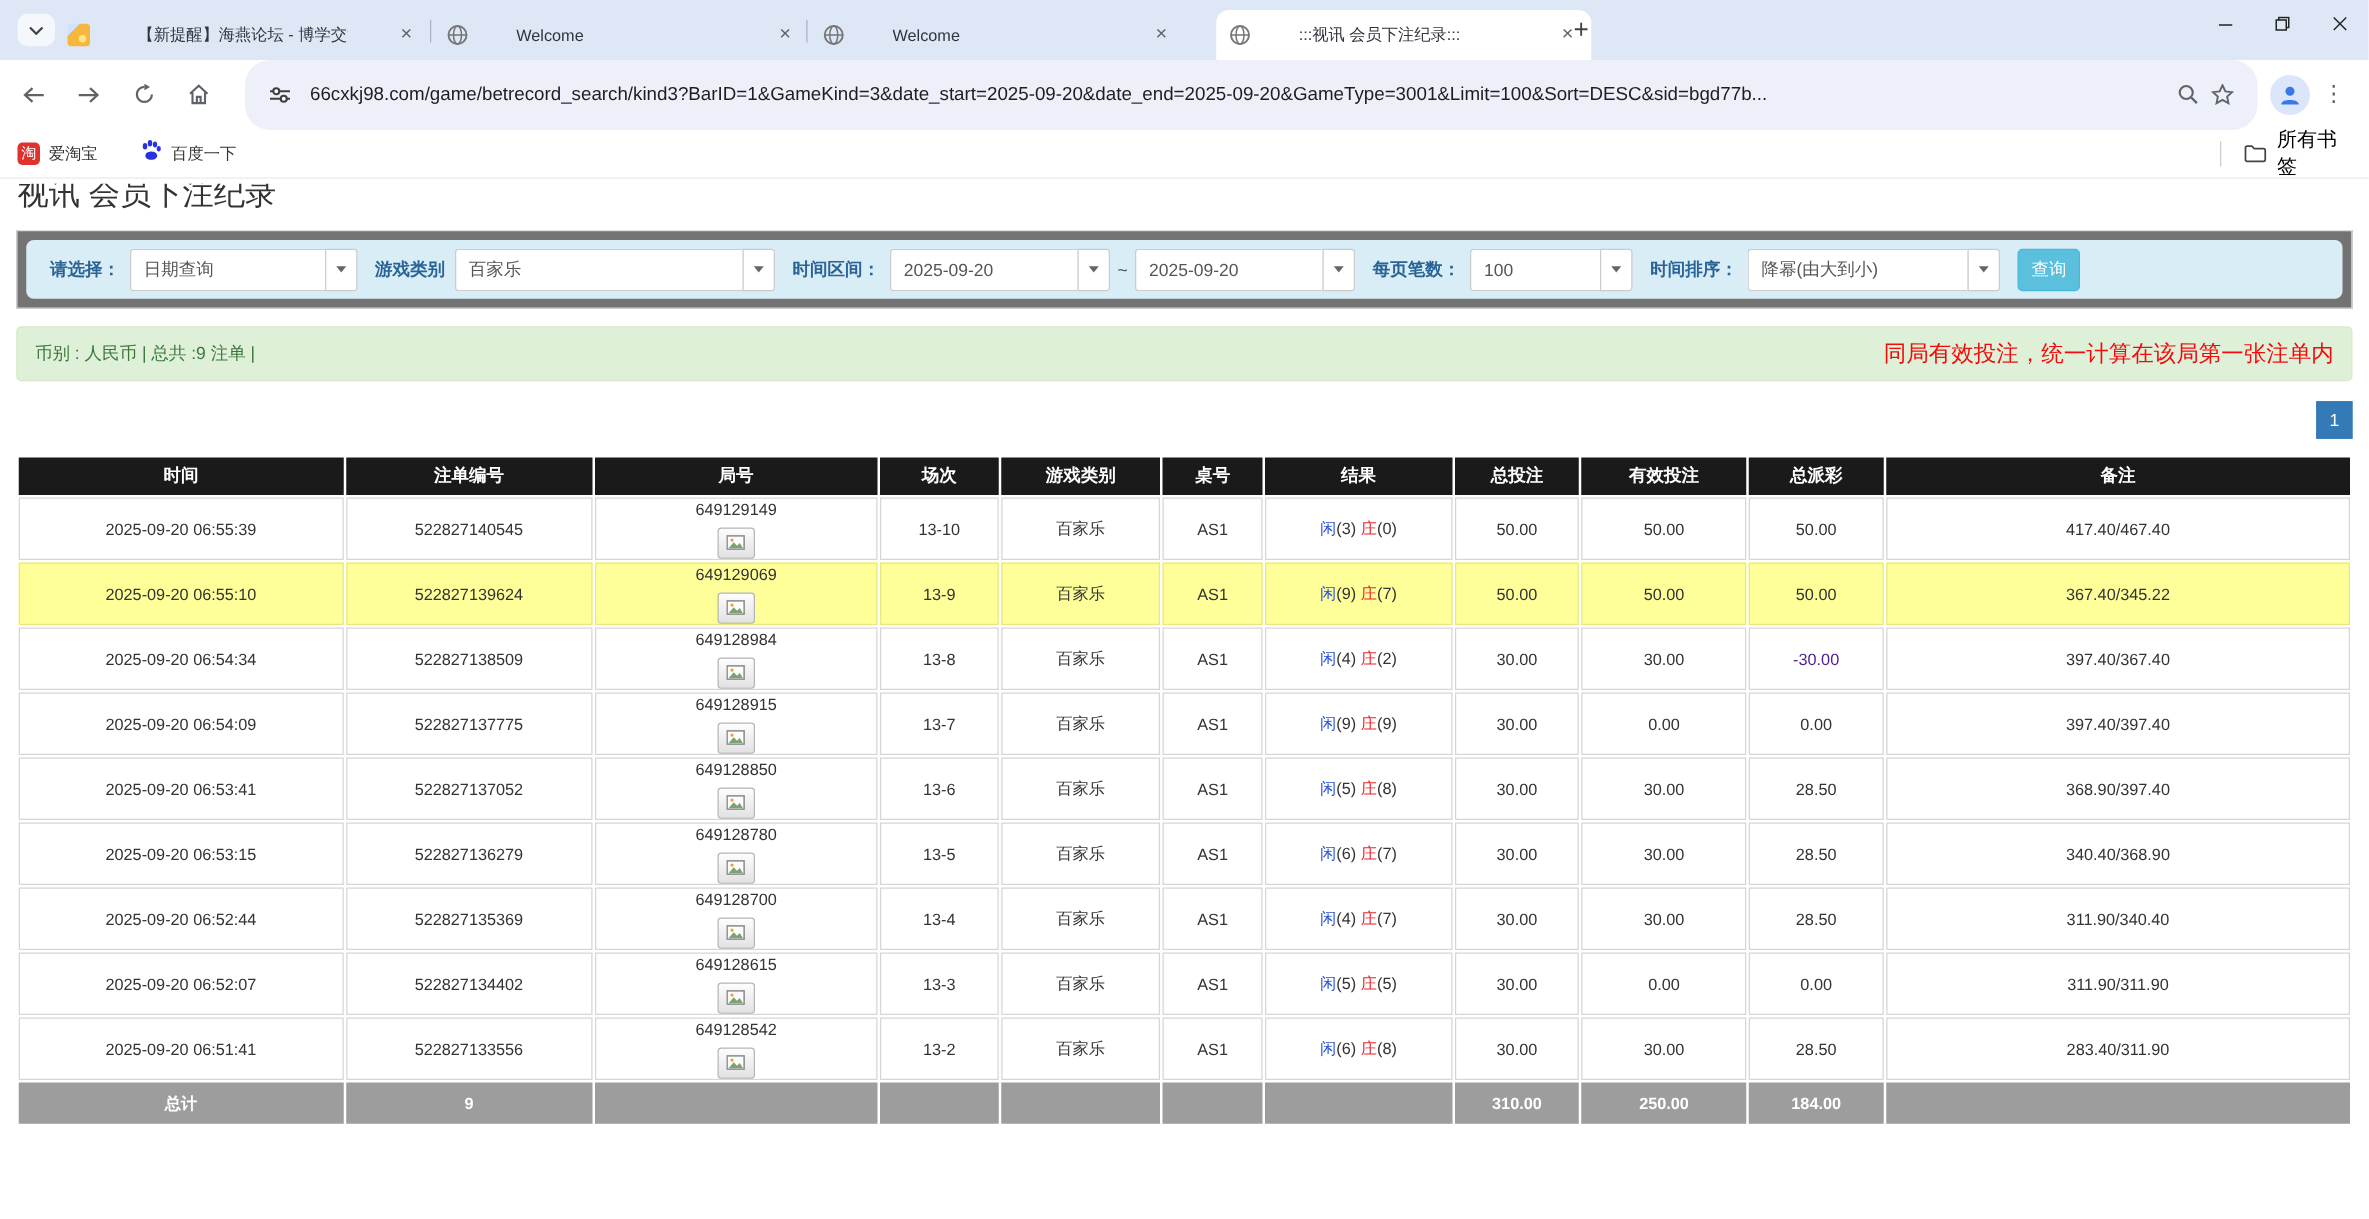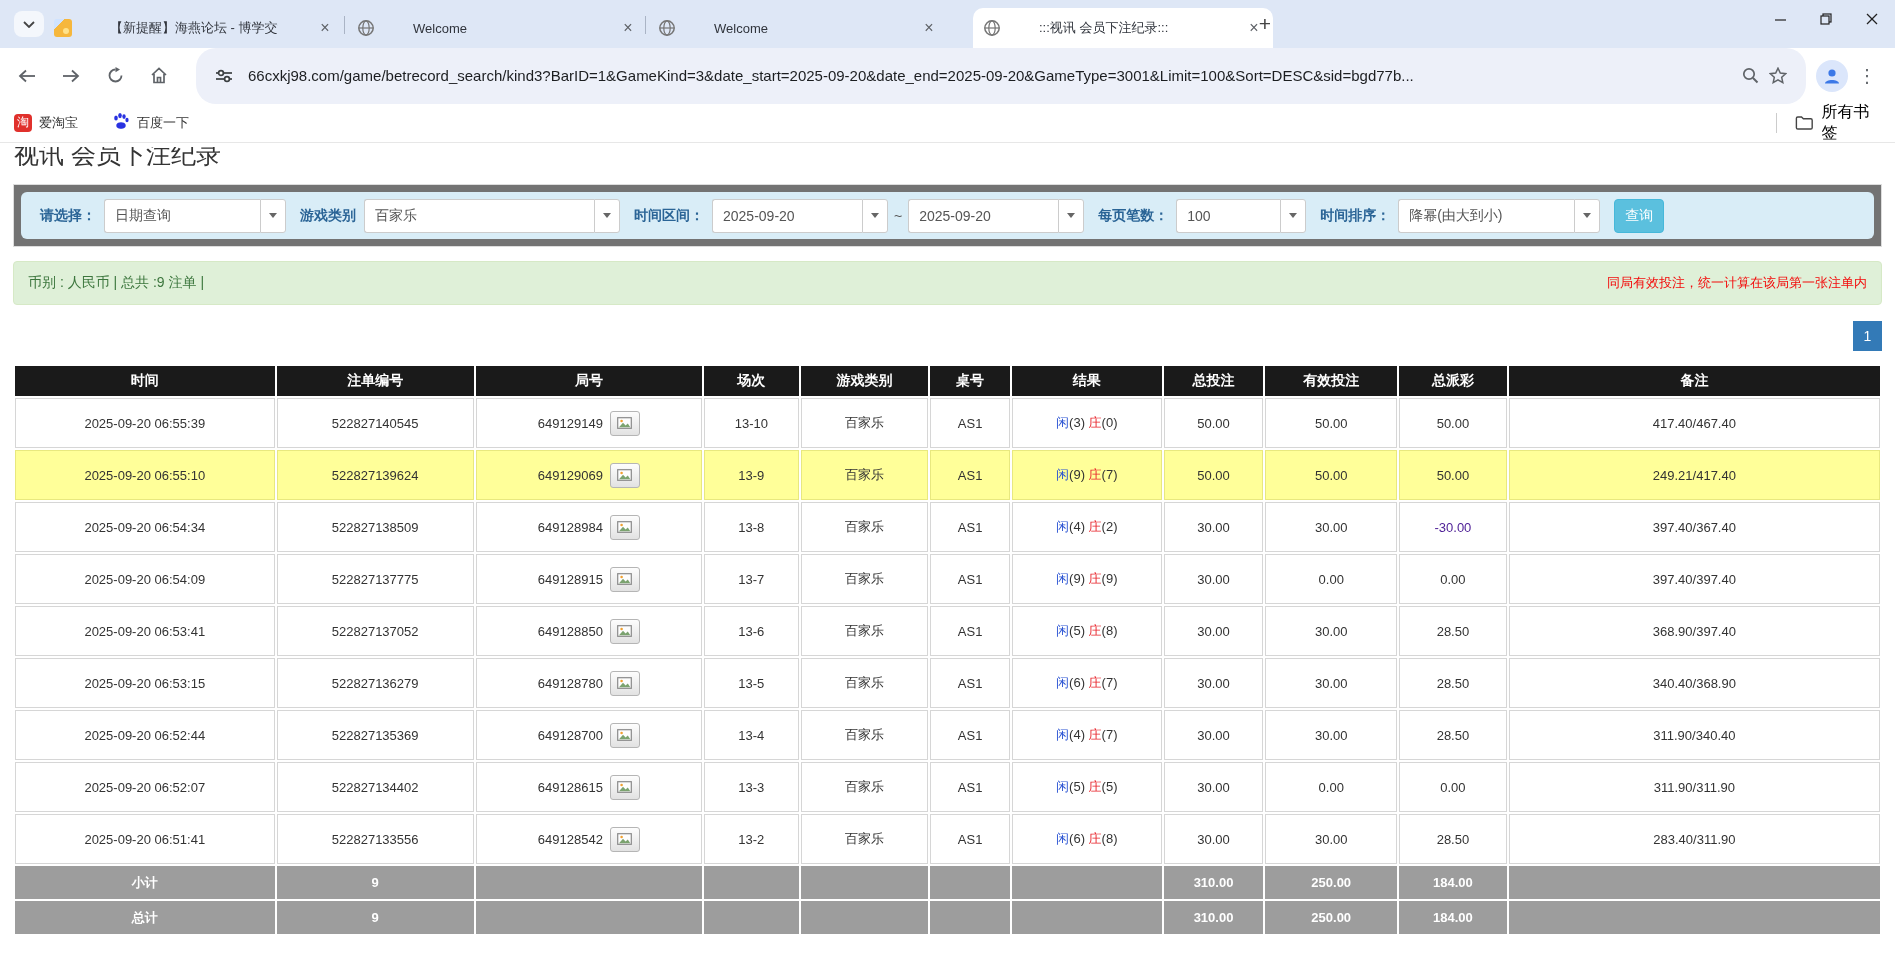--- a/index.html
+++ b/index.html
@@ -76,39 +76,39 @@
     border-top:5px solid #666; }
   .tilde { font-size:14px; color:#555; margin:0 6px; }
   .search-btn { margin-left:14px; width:50px; height:34px; background:#5bc0de;
     border:1px solid #46b8da; border-radius:4px; color:#fff; font-size:14px; cursor:pointer;
     font-family:inherit; }
 
   .summary-bar { margin:14px 13px 0 13px; height:44px; background:#dff0d8;
     border:1px solid #d6e9c6; border-radius:4px; display:flex; align-items:center;
     justify-content:space-between; padding:0 14px; }
   .summary-left { font-size:14px; color:#3c763d; }
-  .summary-right { font-size:13px; color:#f30b0b; }
+  .summary-right { font-size:18px; color:#f30b0b; }
 
   .pager-row { margin:16px 13px 0 13px; display:flex; justify-content:flex-end; }
   .pager-page { min-width:29px; height:30px; background:#337ab7; border:1px solid #337ab7;
     color:#fff; font-size:14px; display:flex; align-items:center; justify-content:center;
     cursor:pointer; }
 
   table.bets { width:1869px; margin:13px 13px 0 13px; border-collapse:separate;
     border-spacing:2px; font-size:13px; table-layout:fixed; }
   table.bets th { background:#1a1a1a; color:#fff; font-weight:bold; height:30px;
     text-align:center; font-size:14px; }
   table.bets td { text-align:center; color:#333; }
   tr.data-row td { border:1px solid #d6d6d6; height:50px; background:#fff; }
   tr.data-row.hl td { background:#ffff99; border-color:#e8e87f; }
   td.bet-link { color:#337ab7; cursor:pointer; }
   .res-xian { color:#2952d3; }
   .res-zhuang { color:#e8262d; }
   td.payout.neg { color:#4c1d95;margin-top:41px; }
-  .round-wrap { display:flex; align-items:center; justify-content:center; gap:7px; }
+  .round-wrap { display:flex; align-items:center; justify-content:center; gap:7px;flex-direction:column; }
   .img-btn { width:30px; height:25px; border:1px solid #b5b5b5; border-radius:3px;
     background:linear-gradient(#fdfdfd,#e2e2e2); display:flex; align-items:center;
     justify-content:center; cursor:pointer; }
   tr.foot-row td { background:#9d9d9d; color:#fff; font-weight:bold; height:33px; }
 
   
   col.c-time{width:258px} col.c-bet{width:196px} col.c-round{width:225px}
   col.c-sess{width:94px} col.c-game{width:127px} col.c-table{width:79px}
   col.c-res{width:149px} col.c-tot{width:99px} col.c-valid{width:131px}
   col.c-pay{width:107px} col.c-note{width:369px}
@@ -417,21 +417,21 @@
     <td>13-9</td>
     <td>百家乐</td>
     <td>AS1</td>
     <td>
       <span class="res-xian">闲</span><span>(9)</span>
       <span class="res-zhuang">庄</span><span>(7)</span>
     </td>
     <td class="bet-link">50.00</td>
     <td>50.00</td>
     <td class="payout">50.00</td>
-    <td>249.21/417.40</td>
+    <td>367.40/345.22</td>
   </tr>
         <tr class="data-row">
     <td>2025-09-20 06:54:34</td>
     <td>522827138509</td>
     <td>
       <span class="round-wrap">
         <span>649128984</span>
         <span class="img-btn">
           <svg width="15" height="12" viewBox="0 0 15 12">
                   <rect x="0.7" y="0.7" width="13.6" height="10.6" fill="#fdfdfd" stroke="#8a8a8a" stroke-width="1.2"></rect>
@@ -610,33 +610,20 @@
       <span class="res-xian">闲</span><span>(6)</span>
       <span class="res-zhuang">庄</span><span>(8)</span>
     </td>
     <td class="bet-link">30.00</td>
     <td>30.00</td>
     <td class="payout">28.50</td>
     <td>283.40/311.90</td>
   </tr>
       </tbody>
     <tfoot>
-      <tr class="foot-row">
-        <td>小计</td>
-        <td>9</td>
-        <td></td>
-          <td></td>
-          <td></td>
-        <td></td>
-          <td></td>
-        <td>310.00</td>
-        <td>250.00</td>
-        <td>184.00</td>
-        <td></td>
-      </tr>
       <tr class="foot-row">
         <td>总计</td>
         <td>9</td>
         <td></td>
           <td></td>
           <td></td>
         <td></td>
           <td></td>
         <td>310.00</td>
         <td>250.00</td>

